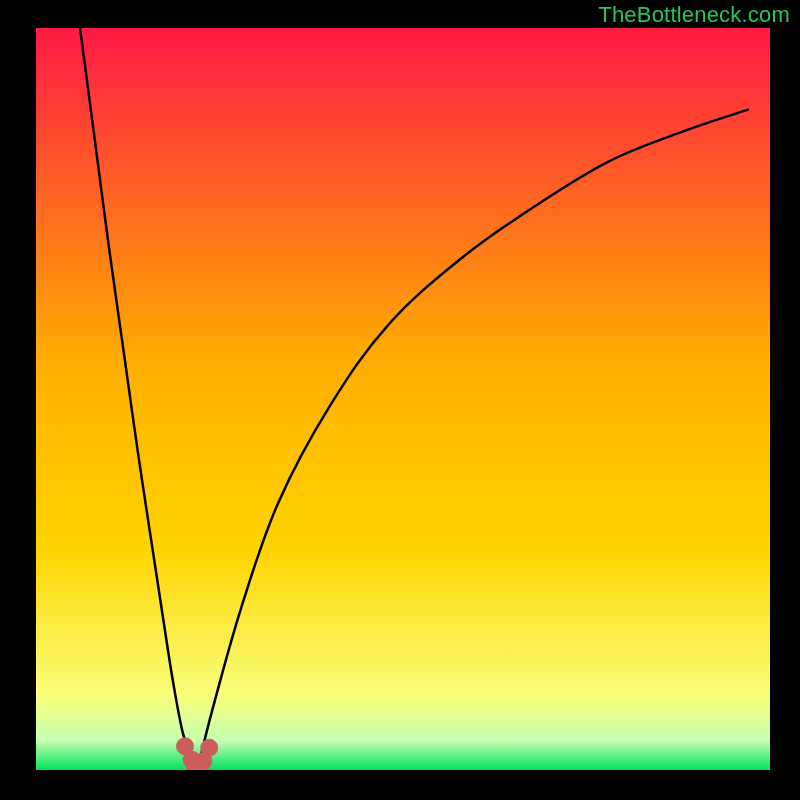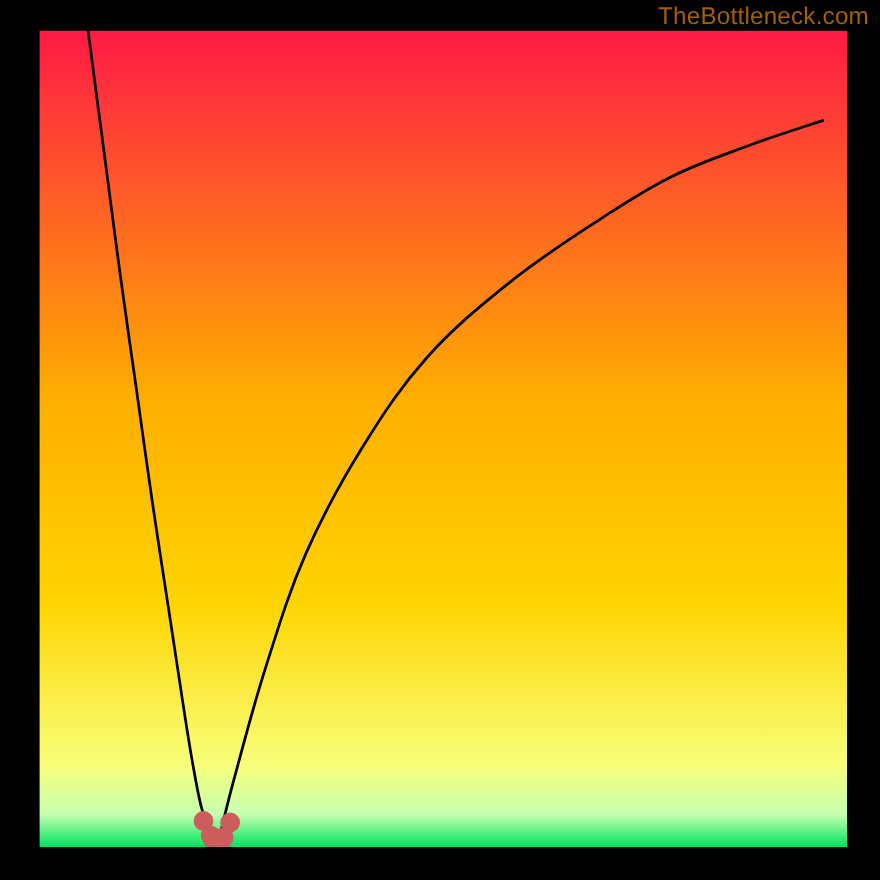--- a/index.html
+++ b/index.html
@@ -18,21 +18,21 @@
     height: 800px;
     background: #000;
   }
   .watermark {
     position: absolute;
     top: 2px;
     right: 10px;
     font-family: Arial, Helvetica, sans-serif;
     font-size: 22px;
     font-weight: 500;
-    color: #a16207;
+    color: #22c55e;
     letter-spacing: 0.2px;
   }
   svg {
     position: absolute;
     left: 0;
     top: 0;
   }
   .curve {
     fill: none;
     stroke: #000;

